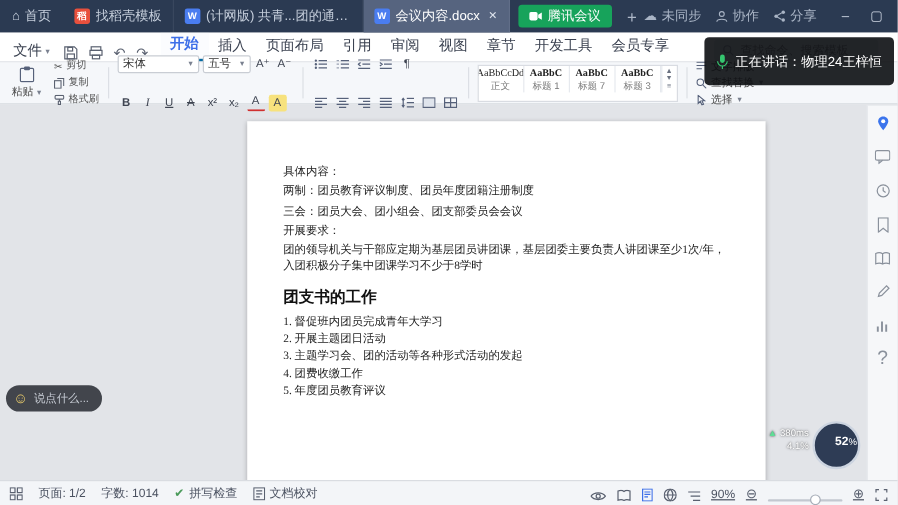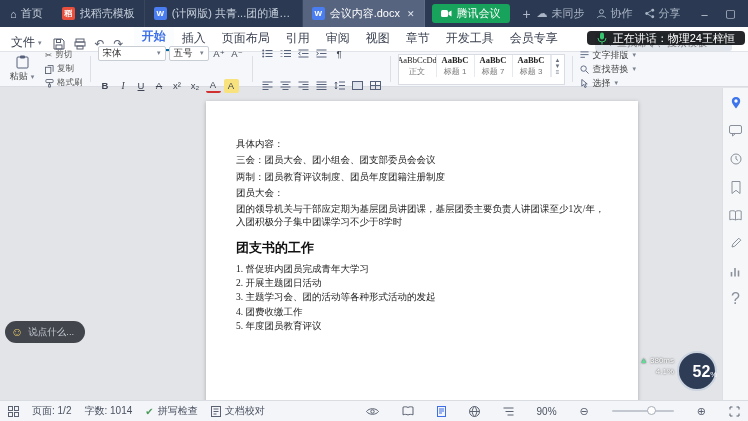--- a/index.html
+++ b/index.html
@@ -60,21 +60,21 @@
     align-items:center; justify-content:center; gap:1px; overflow:hidden; }
   .sprev { font-size:8.5px; font-family:"Liberation Serif","DejaVu Serif",serif; white-space:nowrap; color:#222; }
   .stylecell.hd .sprev { font-weight:bold; }
   .sname { font-size:8px; color:#777; white-space:nowrap; }
   .sarrows { width:13px; display:flex; flex-direction:column; align-items:center; justify-content:space-between;
     padding:2px 0; font-size:6px; color:#6a7180; border-left:1px solid #e6e9ee; }
   .rtools { display:flex; flex-direction:column; justify-content:center; gap:1px; font-size:9px; color:#444; }
   .rtool { display:flex; align-items:center; gap:4px; }
 
   
-  .pill { position:absolute; top:31px; right:3px; height:14px; background:rgba(12,14,18,.9);
+  .pill { position:absolute; top:31px; right:3px; height:40px; background:rgba(12,14,18,.9);
     border-radius:4px; color:#fff; display:flex; align-items:center; gap:6px; padding:0 10px;
     font-size:11px; z-index:30; }
 
   
   .docarea { position:absolute; top:88px; left:0; right:26px; bottom:21px; background:#e2e4e8; overflow:hidden; }
   .page { position:absolute; left:206px; top:13px; width:432px; height:430px; background:#fff;
     box-shadow:0 1px 4px rgba(0,0,0,.25); padding:34px 30px 0 30px; }
   .page h1 { font-size:16px; color:#111; margin-bottom:9px; font-family:"Liberation Sans","DejaVu Sans",sans-serif; }
   .para { font-size:9.5px; line-height:1.4; margin:3px 0; color:#222;
     font-family:"Liberation Serif","DejaVu Serif",serif; }
@@ -91,29 +91,29 @@
   .chat { position:absolute; left:5px; top:233px; height:22px; background:rgba(38,41,48,.85);
     border-radius:11px; display:flex; align-items:center; gap:5px; padding:0 11px 0 6px;
     color:#c7ccd4; font-size:9.5px; z-index:8; }
   .smiley { color:#e6c96a; font-size:12px; }
   .stats { position:absolute; right:48px; top:268px; text-align:right; font-size:8px; color:#fff;
     line-height:1.35; text-shadow:0 0 2px rgba(0,0,0,.8); z-index:8; }
   .up { color:#5fdd96; }
   .cpu { position:absolute; right:5px; top:263px; width:40px; height:40px; border-radius:50%;
     background:#2e3c55; border:2px solid #ccd4e0; color:#fff; display:flex; align-items:baseline;
     justify-content:center; padding-top:10px; z-index:9; }
-  .cpu .v { font-size:16px; font-weight:bold;padding-left:16px; }
+  .cpu .v { font-size:10px; font-weight:bold;padding-left:16px; }
   .cpu .u { font-size:8px; }
 
   
   .statusbar { position:absolute; left:0; right:0; bottom:0; height:21px; background:#f3f5f8;
     border-top:1px solid #d9dce1; display:flex; align-items:center; padding:0 8px;
     font-size:10px; color:#4a5160; gap:13px; z-index:10; }
   .sb-item { display:flex; align-items:center; gap:4px; white-space:nowrap; }
-  .sb-right { margin-left:auto; display:flex; align-items:center; gap:23px; }
+  .sb-right { margin-left:auto; display:flex; align-items:flex-end; gap:9px;text-decoration:underline; }
   .slider { width:62px; height:2px; background:#c3c8d0; position:relative; border-radius:1px; }
   .knob { position:absolute; left:56%; top:-4px; width:9px; height:9px; background:#fff;
     border:1px solid #a7adb8; border-radius:50%; }
   .zsym { font-size:11px; color:#5a6170; }
   svg { display:block; }
 </style>
 </head>
 <body>
 
 <div class="titlebar">
@@ -395,23 +395,23 @@
   <svg width="10" height="13" viewBox="0 0 10 13">
       <rect x="3" y="0.5" width="4" height="7" rx="2" fill="#35c56f"></rect>
       <path d="M1 6 a4 4 0 0 0 8 0 M5 10 v2.5" stroke="#35c56f" fill="none"></path>
     </svg>
   <span>正在讲话：物理24王梓恒</span>
 </div>
 
 <div class="docarea">
   <div class="page">
     <p class="para">具体内容：</p>
+    <p class="para">两制：团员教育评议制度、团员年度团籍注册制度</p>
     <p class="para">三会：团员大会、团小组会、团支部委员会会议</p>
-    <p class="para">两制：团员教育评议制度、团员年度团籍注册制度</p>
-    <p class="para">团员大会：</p>
+    <p class="para">开展要求：</p>
     <p class="para">团的领导机关与干部应定期为基层团员讲团课，基层团委主要负责人讲团课至少1次/年，入团积极分子集中团课学习不少于8学时</p>
     <h2>团支书的工作</h2>
     <div class="litem">1.  督促班内团员完成青年大学习</div>
     <div class="litem">2.  开展主题团日活动</div>
     <div class="litem">3.  主题学习会、团的活动等各种形式活动的发起</div>
     <div class="litem">4.  团费收缴工作</div>
     <div class="litem">5.  年度团员教育评议</div>
 
   </div>
 

